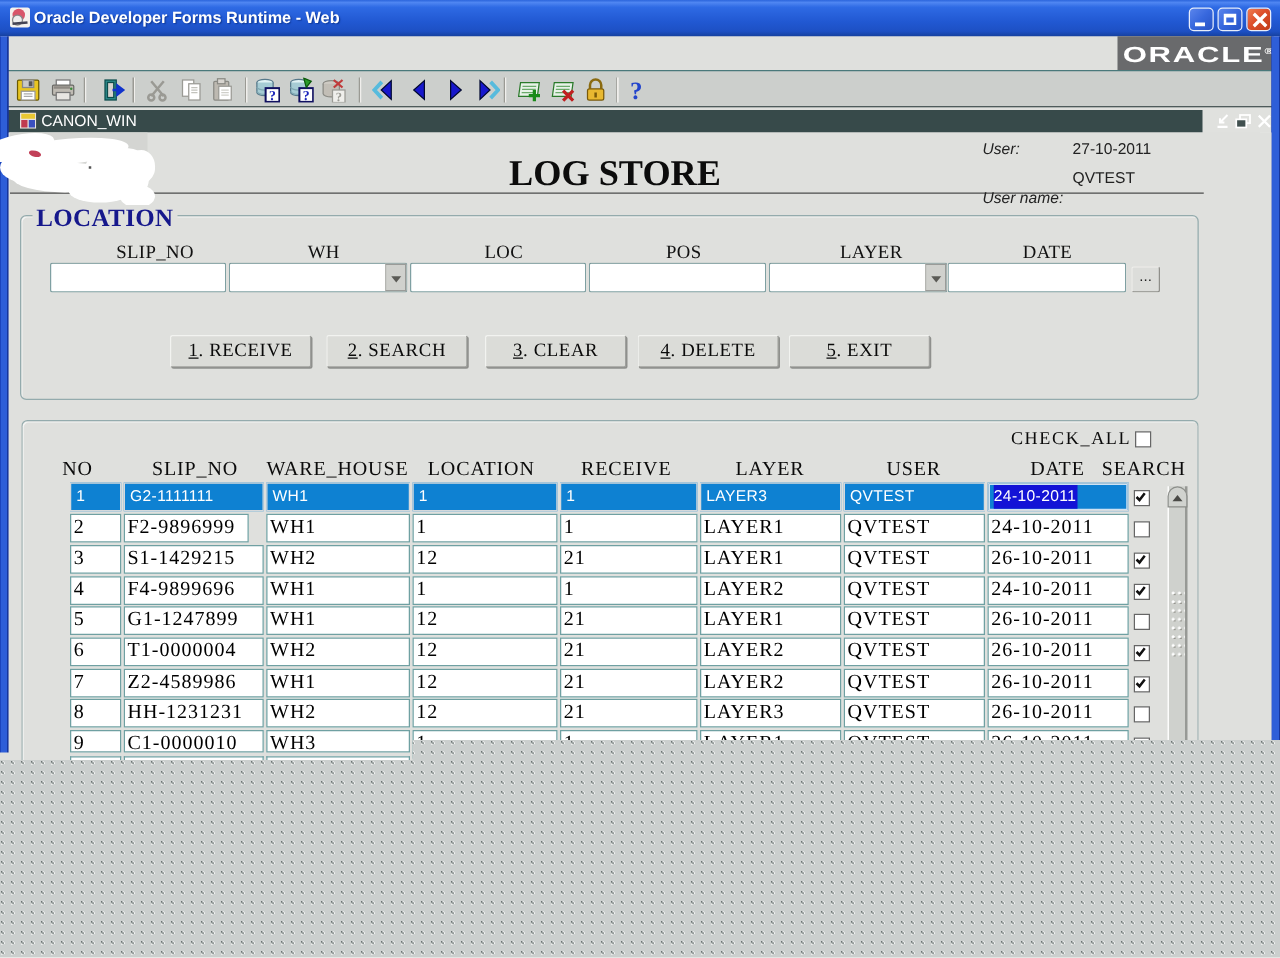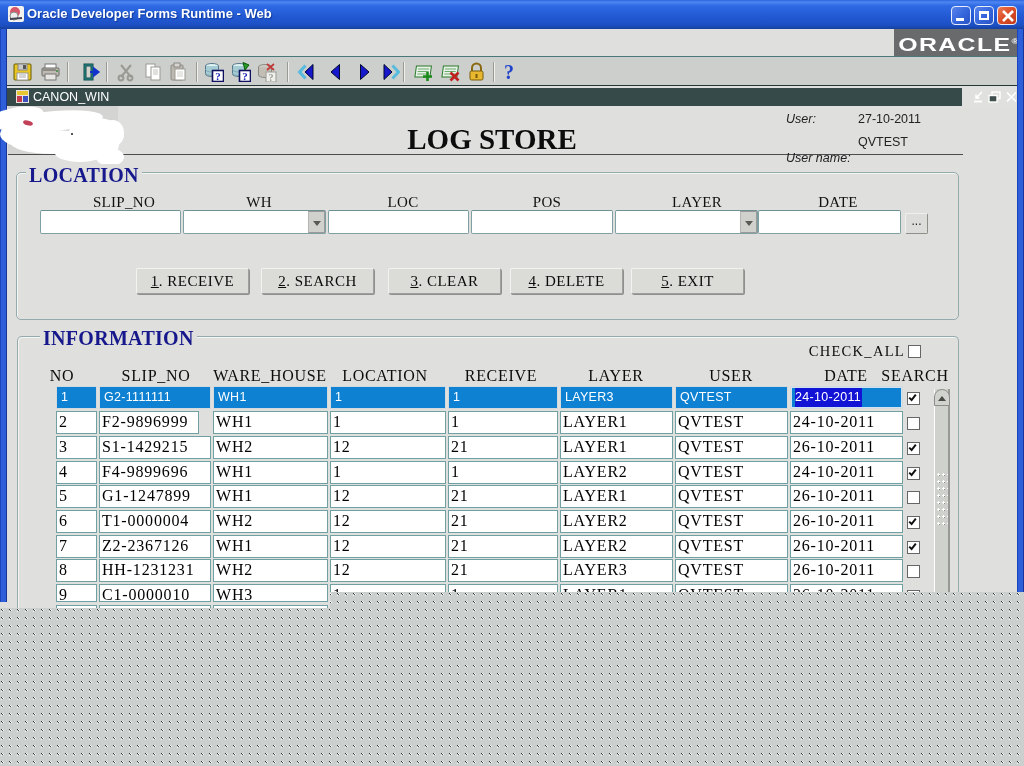--- a/index.html
+++ b/index.html
@@ -315,21 +315,20 @@
 <div class="fld" style="left:758px;top:210px;width:143px;height:24px;"></div>
 
   <div id="dots" class="abs">...</div>
   <div class="btn" style="left:136px;top:268px;width:113px;height:26px;"><span><u>1</u>. RECEIVE</span></div>
 <div class="btn" style="left:261px;top:268px;width:113px;height:26px;"><span><u>2</u>. SEARCH</span></div>
 <div class="btn" style="left:388px;top:268px;width:113px;height:26px;"><span><u>3</u>. CLEAR</span></div>
 <div class="btn" style="left:510px;top:268px;width:113px;height:26px;"><span><u>4</u>. DELETE</span></div>
 <div class="btn" style="left:631px;top:268px;width:113px;height:26px;"><span><u>5</u>. EXIT</span></div>
 
   <div class="fs abs" style="left:17px; top:336px; width:942px; height:272px; border-bottom:none; border-radius:5px 5px 0 0;"></div>
-  <div class="fslbl abs" style="left:40px; top:327px;">INFORMATION</div>
   <div id="ckall" class="abs">CHECK_ALL</div>
   <div id="ckallbox" class="cb abs"></div>
   <div class="th" style="left:-8px;top:367px;width:140px;">NO</div>
 <div class="th" style="left:86px;top:367px;width:140px;">SLIP_NO</div>
 <div class="th" style="left:200px;top:367px;width:140px;">WARE_HOUSE</div>
 <div class="th" style="left:315px;top:367px;width:140px;">LOCATION</div>
 <div class="th" style="left:431px;top:367px;width:140px;">RECEIVE</div>
 <div class="th" style="left:546px;top:367px;width:140px;">LAYER</div>
 <div class="th" style="left:661px;top:367px;width:140px;">USER</div>
 <div class="th" style="left:776px;top:367px;width:140px;">DATE</div>
@@ -398,21 +397,21 @@
 <div class="tc" style="left:448px;top:510px;width:110px;height:23px;">21</div>
 <div class="tc" style="left:560px;top:510px;width:113px;height:23px;">LAYER2</div>
 <div class="tc" style="left:675px;top:510px;width:113px;height:23px;">QVTEST</div>
 <div class="tc" style="left:790px;top:510px;width:113px;height:23px;">26-10-2011</div>
 <div class="cb" style="left:907px;top:516px;">
       <svg width="9" height="9" viewBox="0 0 9 9">
         <path d="M1.2 4.6 L3.6 7.0 L7.8 1.6" stroke="#111" stroke-width="2" fill="none"></path>
       </svg>
     </div>
 <div class="tc" style="left:56px;top:535px;width:41px;height:23px;">7</div>
-<div class="tc" style="left:99px;top:535px;width:112px;height:23px;">Z2-2367126</div>
+<div class="tc" style="left:99px;top:535px;width:112px;height:23px;">Z2-4589986</div>
 <div class="tc" style="left:213px;top:535px;width:115px;height:23px;">WH1</div>
 <div class="tc" style="left:330px;top:535px;width:116px;height:23px;">12</div>
 <div class="tc" style="left:448px;top:535px;width:110px;height:23px;">21</div>
 <div class="tc" style="left:560px;top:535px;width:113px;height:23px;">LAYER2</div>
 <div class="tc" style="left:675px;top:535px;width:113px;height:23px;">QVTEST</div>
 <div class="tc" style="left:790px;top:535px;width:113px;height:23px;">26-10-2011</div>
 <div class="cb" style="left:907px;top:541px;">
       <svg width="9" height="9" viewBox="0 0 9 9">
         <path d="M1.2 4.6 L3.6 7.0 L7.8 1.6" stroke="#111" stroke-width="2" fill="none"></path>
       </svg>

